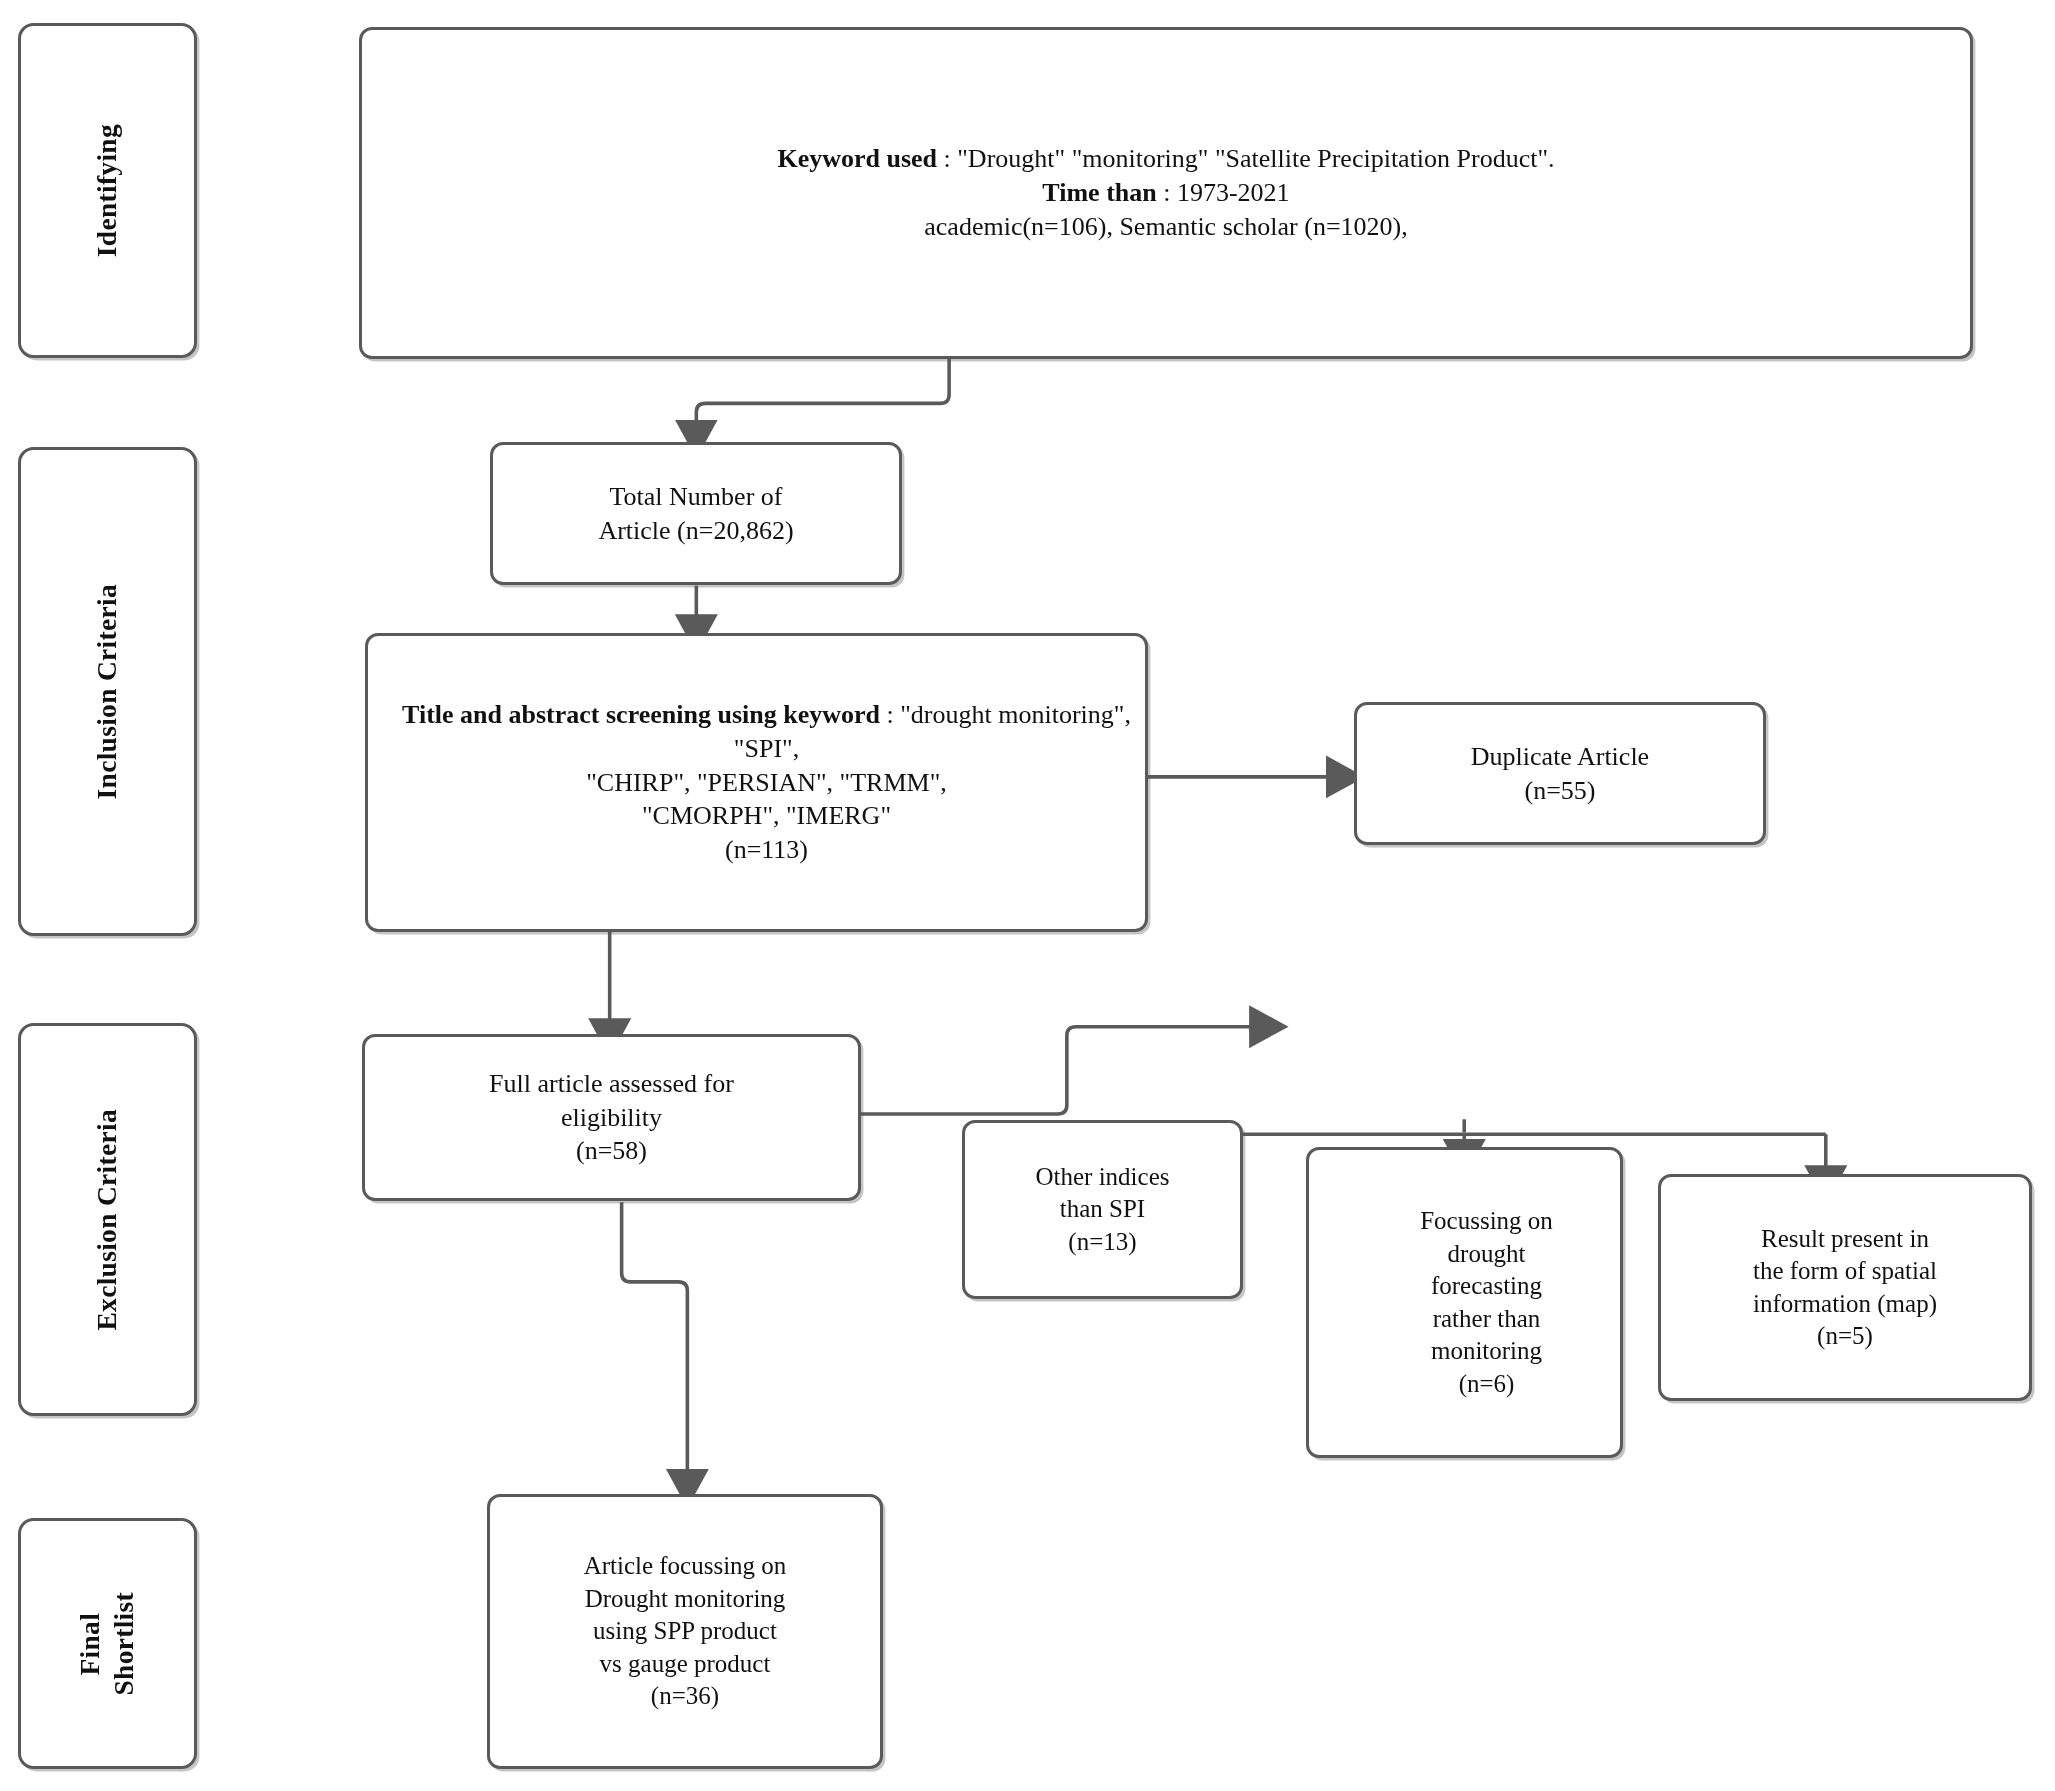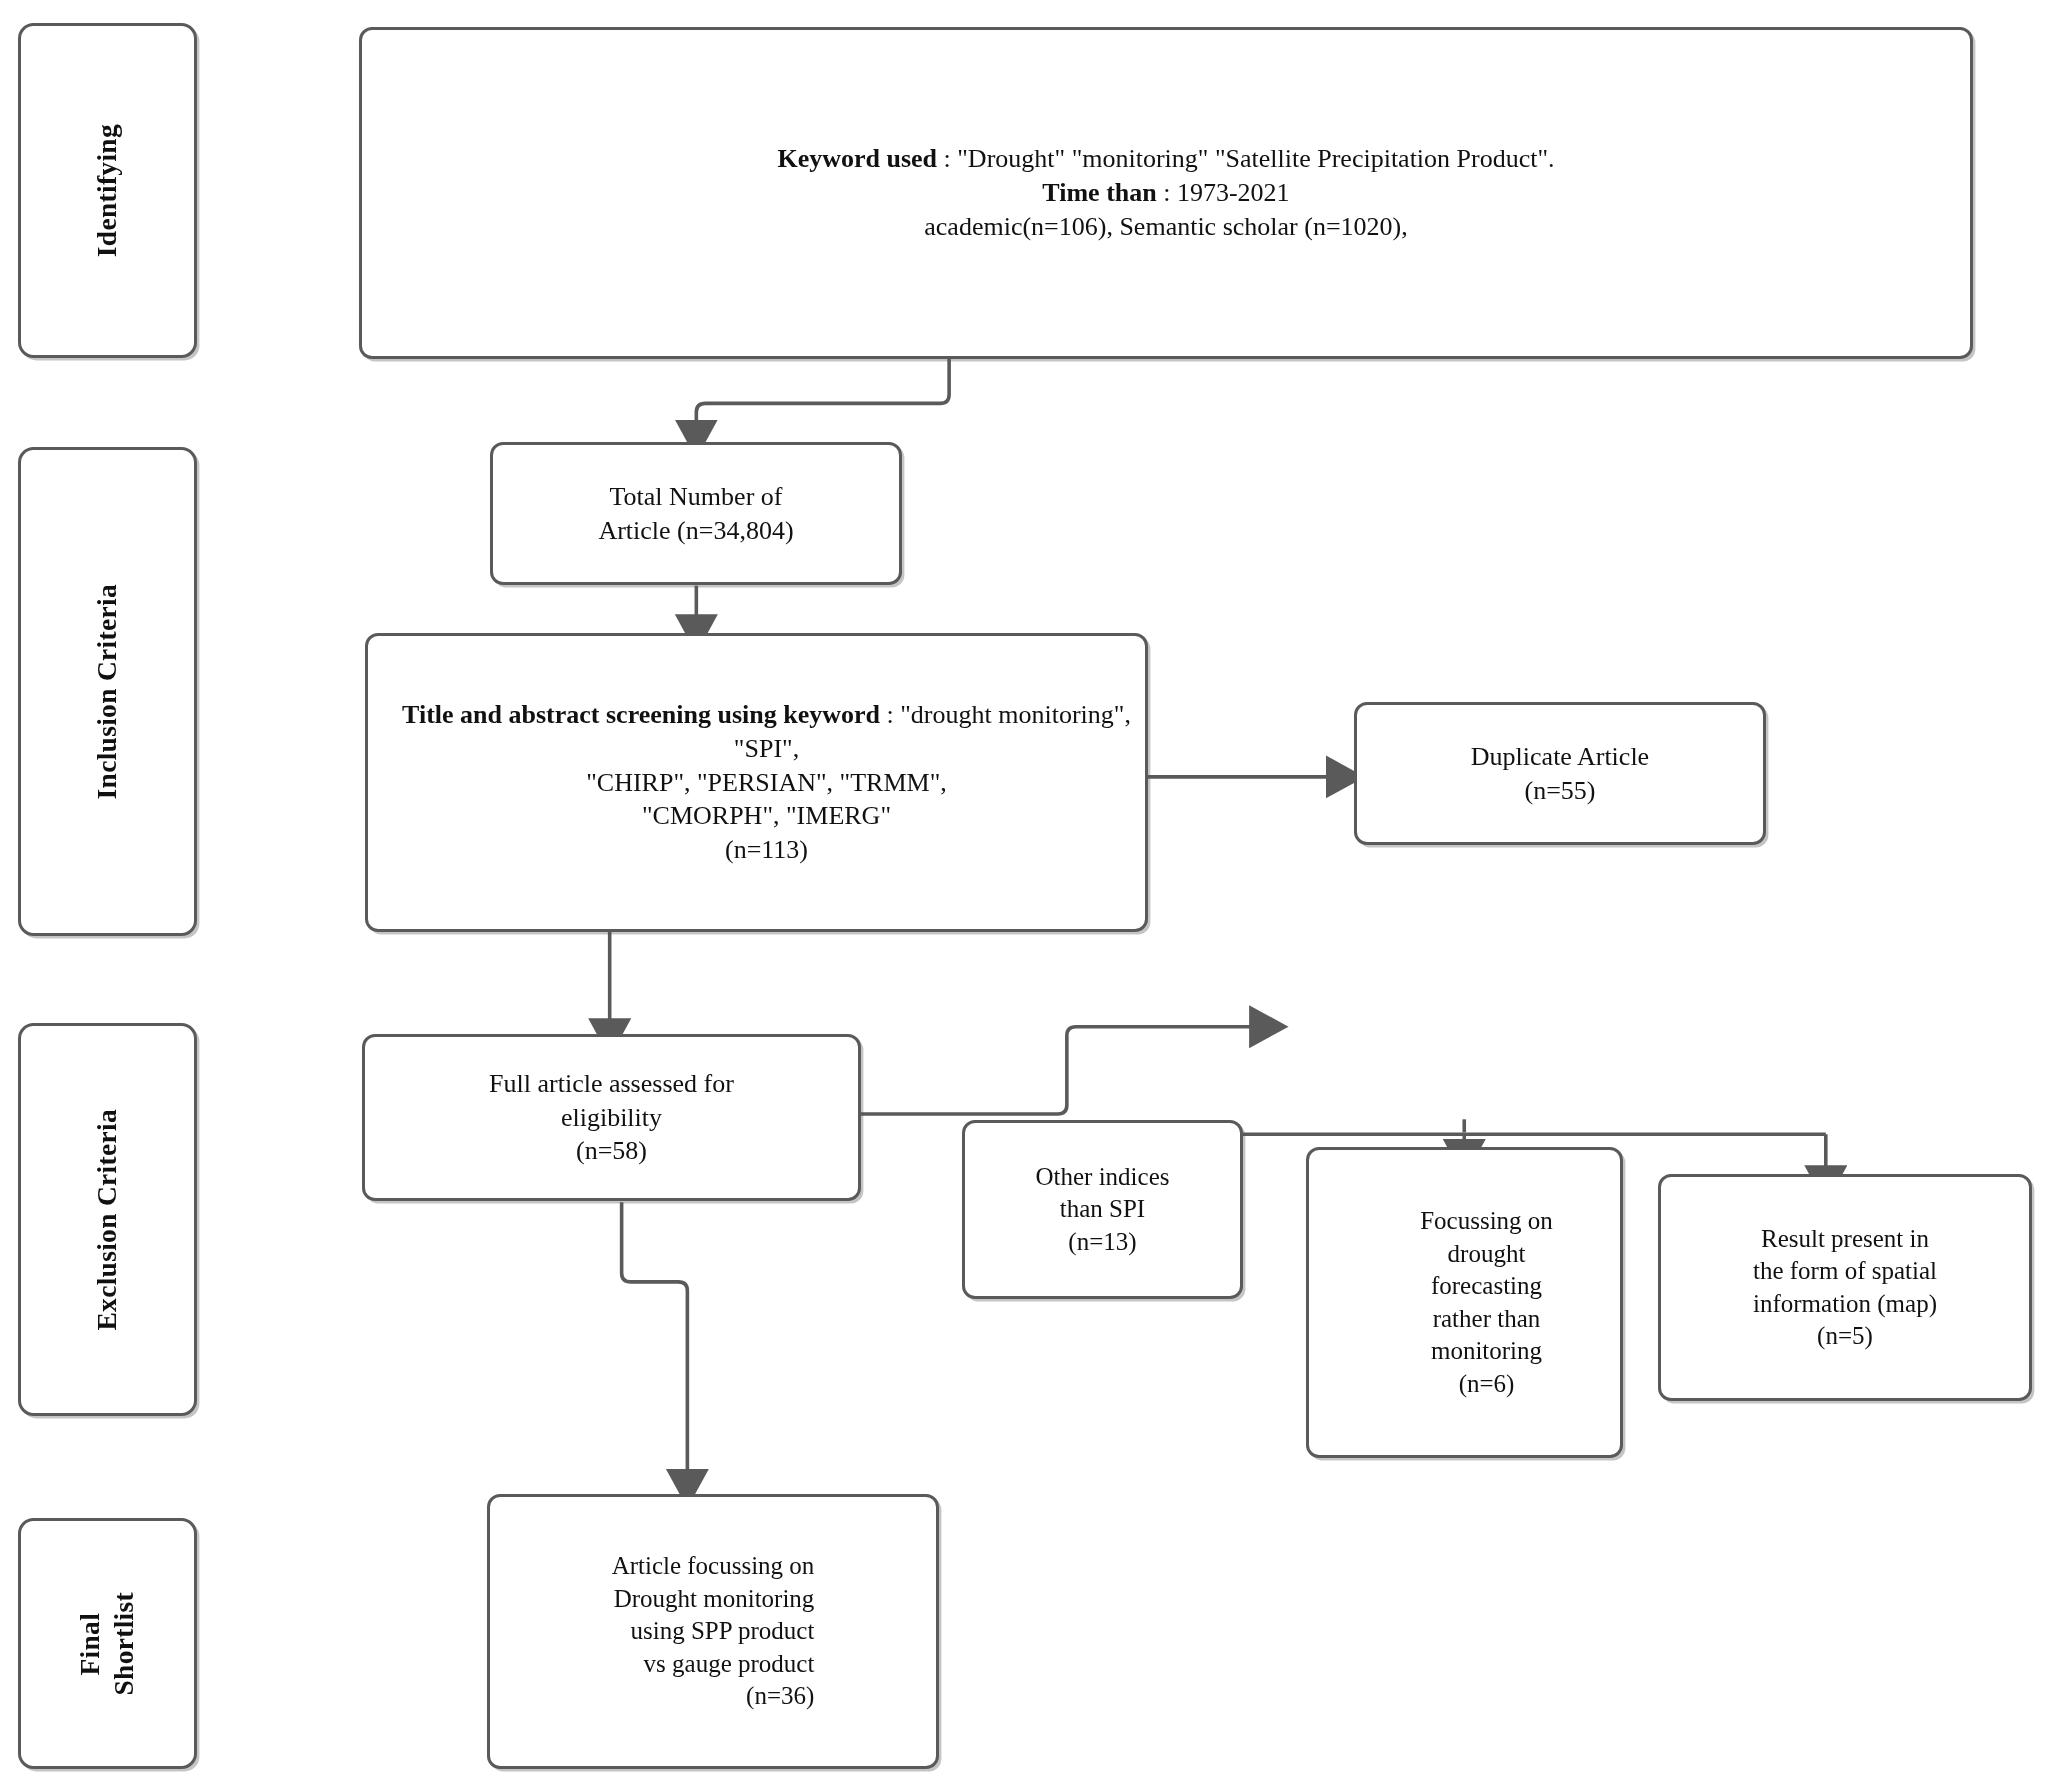--- a/index.html
+++ b/index.html
@@ -130,21 +130,21 @@
       </div>
       <div>
         <span class="bold">Time than</span><span> : 1973-2021</span>
       </div>
       <div>academic(n=106), Semantic scholar (n=1020),</div>
     </div>
   </div>
 
   <div class="node" style="left:490px; top:442px; width:412px; height:143px;">
     <span class="txt fs-md">Total Number of
-Article (n=34,804)</span>
+Article (n=20,862)</span>
   </div>
 
   <div class="node" style="left:365px; top:633px; width:783px; height:299px;padding-left:20px;">
     <div class="txt fs-md" style="white-space:normal;">
       <span class="bold">Title and abstract  screening   using keyword</span><span style="white-space:pre-line;"> : "drought monitoring", "SPI",
 "CHIRP", "PERSIAN", "TRMM",
 "CMORPH", "IMERG"
 (n=113)</span>
     </div>
   </div>
@@ -176,21 +176,21 @@
 (n=6)</span>
   </div>
 
   <div class="node" style="left:1658px; top:1174px; width:374px; height:227px;">
     <span class="txt fs-sm">Result present in
 the form of spatial
 information (map)
 (n=5)</span>
   </div>
 
-  <div class="node" style="left:487px; top:1494px; width:452px; height:275px;text-align:right;">
+  <div class="node" style="left:487px; top:1494px; width:396px; height:275px;">
     <span class="txt fs-sm">Article focussing on
 Drought monitoring
 using SPP product
 vs gauge product
 (n=36)</span>
   </div>
 
 </div>
 
 

